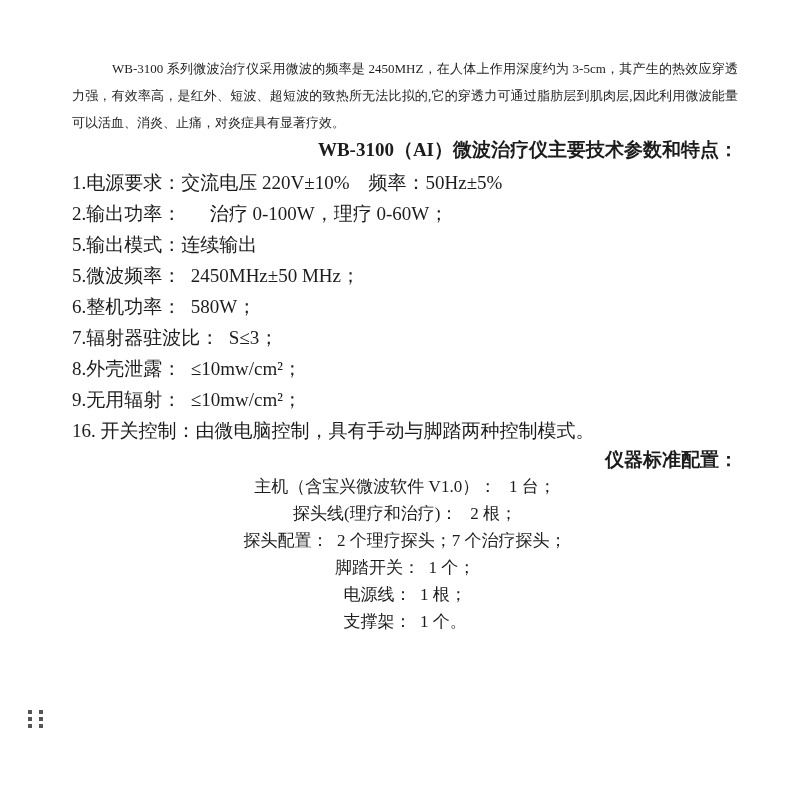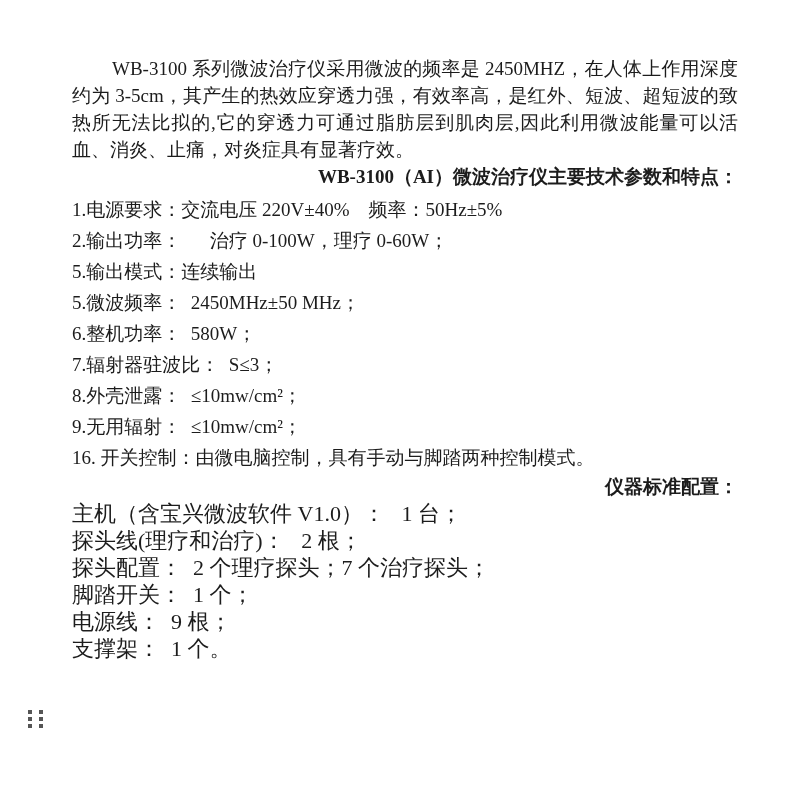--- a/index.html
+++ b/index.html
@@ -17,21 +17,21 @@
     overflow:hidden;
     position:relative;
   }
   .page{
     position:absolute;
     left:72px; top:55px;
     width:666px;
   }
   .para{
     margin:0;
-    font-size:19px;
+    font-size:13px;
     line-height:27px;
     text-align:justify;
     text-indent:40px;
     white-space:pre-wrap;
   }
   .heading{
     margin:0;
     font-size:19px;
     font-weight:bold;
     line-height:27px;
@@ -40,23 +40,24 @@
   }
   .specs{
     margin-top:4px;
   }
   .spec-line{
     font-size:19px;
     line-height:31px;
     white-space:pre-wrap;
   }
   .config-line{
-    font-size:22px;
+    font-size:17px;
     line-height:27px;
     white-space:pre-wrap;
+    text-align:center;
   }
   .handle-dot{
     position:absolute;
     left:28px; top:710px;
     width:4px; height:4px;
     background:var(--handle_dot);
     box-shadow:
       11px 0 var(--handle_dot),
       0 7px var(--handle_dot),
       11px 7px var(--handle_dot),
@@ -67,37 +68,37 @@
 </head>
 <body>
 
 <div class="page">
 
   <p class="para">WB-3100 系列微波治疗仪采用微波的频率是 2450MHZ，在人体上作用深度约为 3-5cm，其产生的热效应穿透力强，有效率高，是红外、短波、超短波的致热所无法比拟的,它的穿透力可通过脂肪层到肌肉层,因此利用微波能量可以活血、消炎、止痛，对炎症具有显著疗效。</p>
 
   <h2 class="heading">WB-3100（AI）微波治疗仪主要技术参数和特点：</h2>
 
   <div class="specs">
-    <div class="spec-line">1.电源要求：交流电压 220V±40%    频率：50Hz±5%</div>
+    <div class="spec-line">1.电源要求：交流电压 220V±10%    频率：50Hz±5%</div>
     <div class="spec-line">2.输出功率：      治疗 0-100W，理疗 0-60W；</div>
     <div class="spec-line">5.输出模式：连续输出</div>
     <div class="spec-line">5.微波频率：  2450MHz±50 MHz；</div>
     <div class="spec-line">6.整机功率：  580W；</div>
     <div class="spec-line">7.辐射器驻波比：  S≤3；</div>
     <div class="spec-line">8.外壳泄露：  ≤10mw/cm²；</div>
     <div class="spec-line">9.无用辐射：  ≤10mw/cm²；</div>
     <div class="spec-line">16. 开关控制：由微电脑控制，具有手动与脚踏两种控制模式。</div>
   </div>
 
   <h2 class="heading">仪器标准配置：</h2>
 
   <div class="config">
     <div class="config-line">主机（含宝兴微波软件 V1.0）：   1 台；</div>
     <div class="config-line">探头线(理疗和治疗)：   2 根；</div>
     <div class="config-line">探头配置：  2 个理疗探头；7 个治疗探头；</div>
     <div class="config-line">脚踏开关：  1 个；</div>
-    <div class="config-line">电源线：  9 根；</div>
+    <div class="config-line">电源线：  1 根；</div>
     <div class="config-line">支撑架：  1 个。</div>
   </div>
 
 </div>
 
 <div class="handle-dot"></div>
 
 </body></html>

